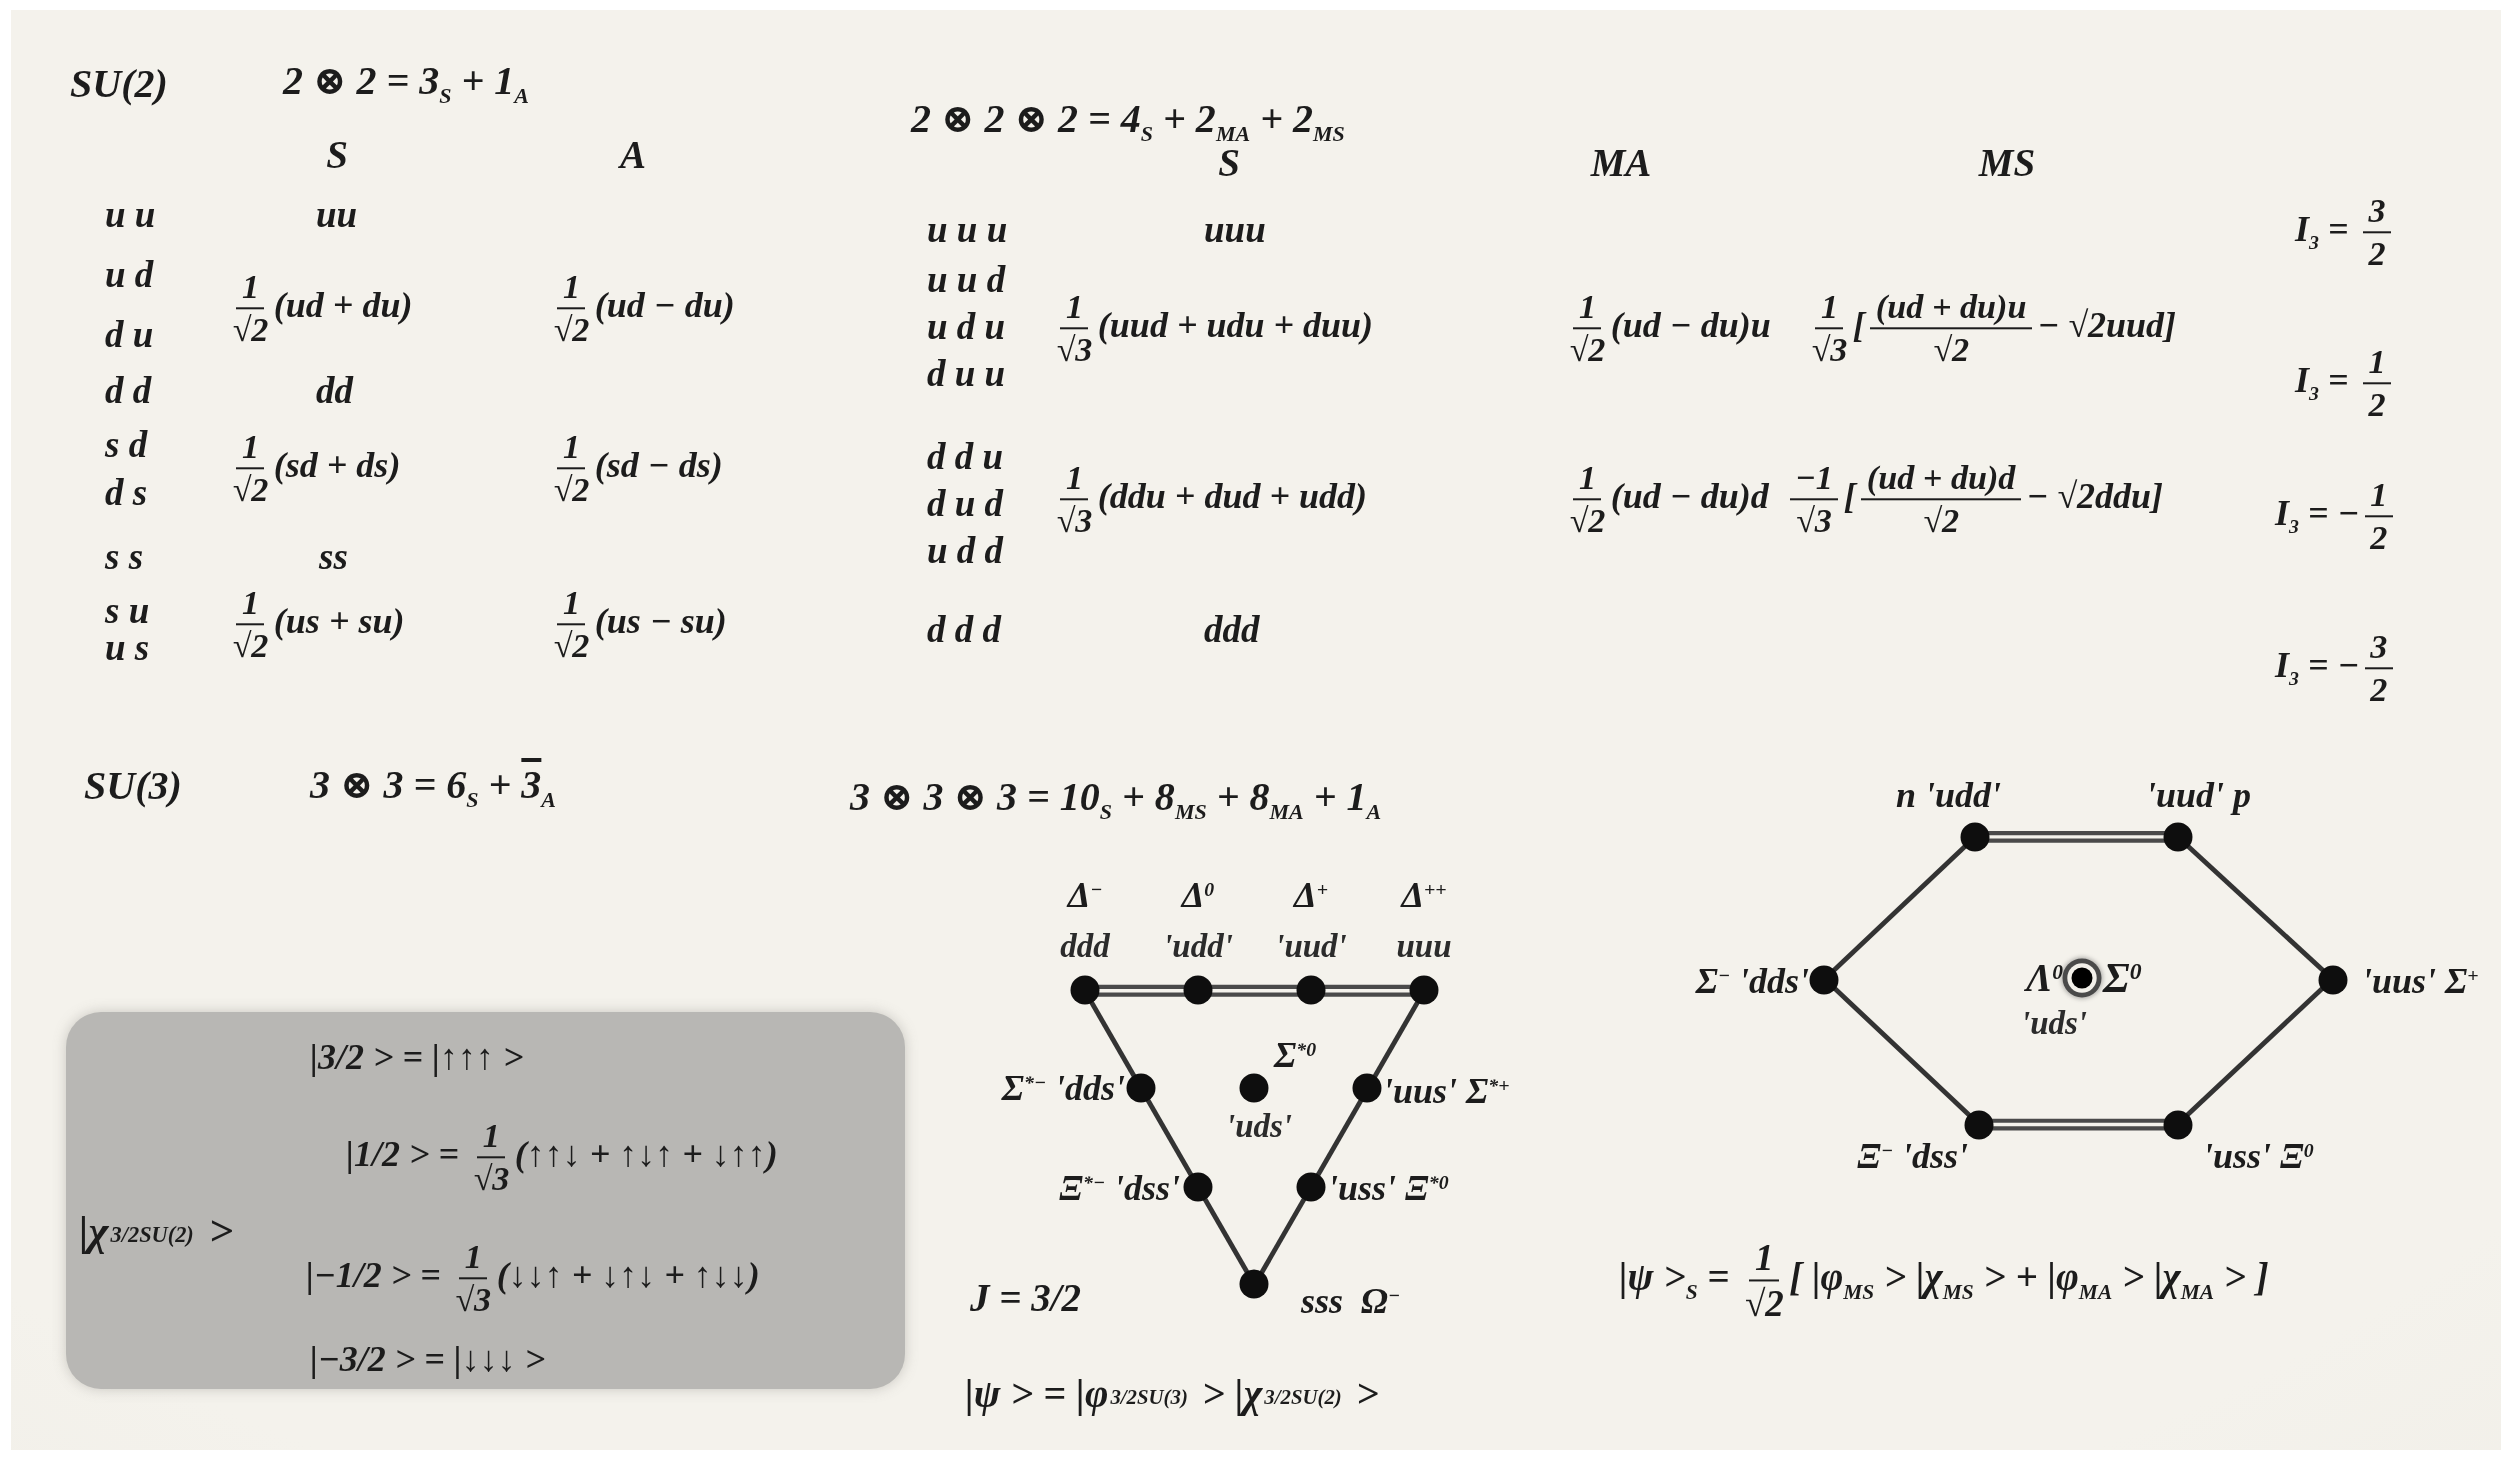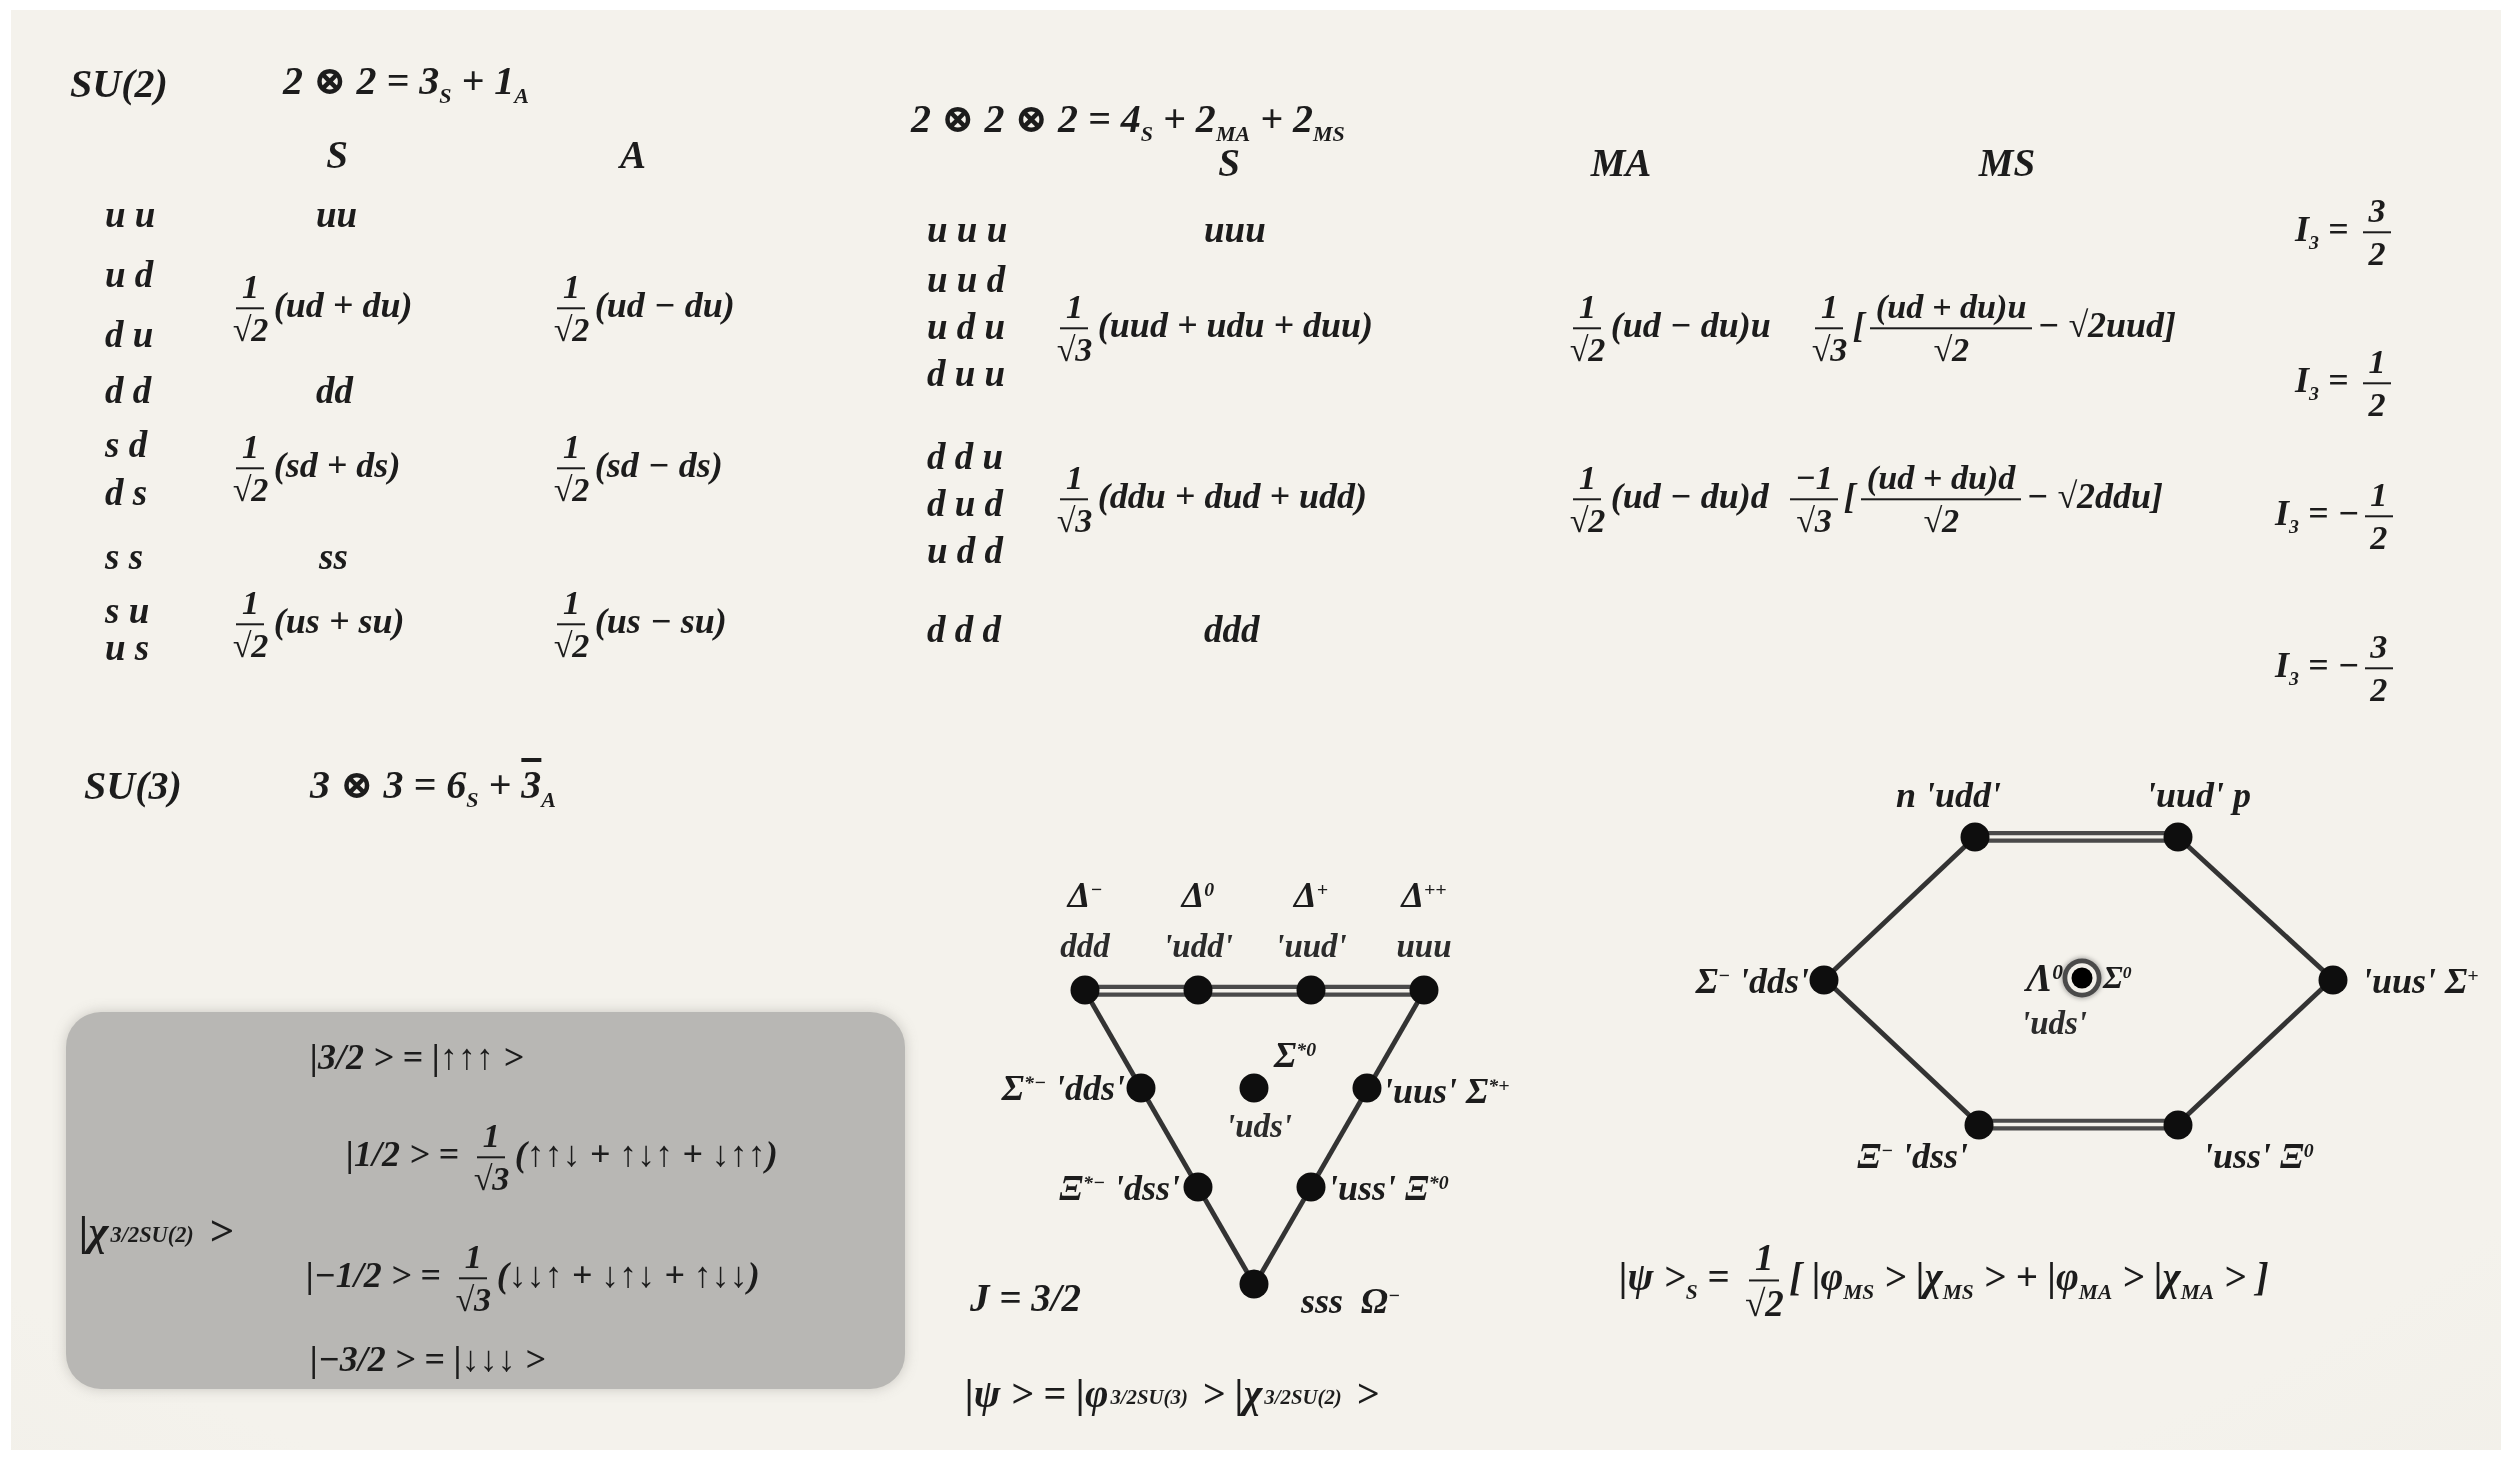--- a/index.html
+++ b/index.html
@@ -142,20 +142,21 @@
         <span class="num">1</span>
         <span class="den">2</span>
       </span></div>
   <div class="abs math fml tcy" style="left:2264px;top:659px;"><span>I</span><sub>3</sub><span> = −</span><span class="frac">
         <span class="num">3</span>
         <span class="den">2</span>
       </span></div>
 
   <div class="abs math big" style="left:73px;top:756px;">SU(3)</div>
   <div class="abs math big" style="left:299px;top:755px;"><span>3 ⊗ 3 = 6</span><sub>S</sub><span> + </span><span class="ovl">3</span><sub>A</sub></div>
+  <div class="abs math big" style="left:839px;top:767px;"><span>3 ⊗ 3 ⊗ 3 = 10</span><sub>S</sub><span> + 8</span><sub>MS</sub><span> + 8</span><sub>MA</sub><span> + 1</span><sub>A</sub></div>
 
   <div class="abs graybox" style="left:55px;top:1002px;width:839px;height:377px;"></div>
   <div class="abs math tcy" style="left:68px;top:1220px;font-size:43px;"><span>|χ</span><span class="supsub">
         <span class="sst">3/2</span>
         <span class="ssb">SU(2)</span>
       </span><span> &gt;</span></div>
   <div class="abs math fml tcy" style="left:299px;top:1047px;"><span>|3/2 &gt; = |↑↑↑ &gt;</span></div>
   <div class="abs math fml tcy" style="left:299px;top:1148px;margin-left:36px;"><span>|1/2 &gt; = </span><span class="frac">
         <span class="num">1</span>
         <span class="den">√3</span>
@@ -230,21 +231,21 @@
   <div class="dot" style="left:2167px;top:1115px;"></div>
   <div class="ringdot" style="left:2071px;top:968px;"></div>
 
   <div class="abs math dg" style="left:1885px;top:767px;"><span>n 'udd'</span></div>
   <div class="abs math dg" style="left:2135px;top:767px;"><span>'uud' p</span></div>
   <div class="abs math dg trcy" style="left:1798px;top:971px;"><span>Σ</span><sup>−</sup><span> 'dds'</span></div>
   <div class="abs math dg tcy" style="left:2351px;top:971px;"><span>'uus' Σ</span><sup>+</sup></div>
   <div class="abs math dg trcy" style="left:1957px;top:1146px;"><span>Ξ</span><sup>−</sup><span> 'dss'</span></div>
   <div class="abs math dg tcy" style="left:2192px;top:1146px;"><span>'uss' Ξ</span><sup>0</sup></div>
   <div class="abs math trcy" style="left:2052px;top:967px;font-size:39px;"><span>Λ</span><sup>0</sup></div>
-  <div class="abs math tcy" style="left:2092px;top:967px;font-size:32px;"><span>Σ</span><sup>0</sup></div>
+  <div class="abs math tcy" style="left:2092px;top:967px;font-size:43px;"><span>Σ</span><sup>0</sup></div>
   <div class="abs math qk tcx" style="left:2043px;top:997px;">'uds'</div>
 
   <div class="abs math hdr tcy" style="left:1608px;top:1271px;"><span>|ψ &gt;</span><sub>S</sub><span> = </span><span class="frac">
         <span class="num">1</span>
         <span class="den">√2</span>
       </span><span>[ |φ</span><sub>MS</sub><span> &gt; |χ</span><sub>MS</sub><span> &gt; + |φ</span><sub>MA</sub><span> &gt; |χ</span><sub>MA</sub><span> &gt; ]</span></div>
 
 </div>
 
 

